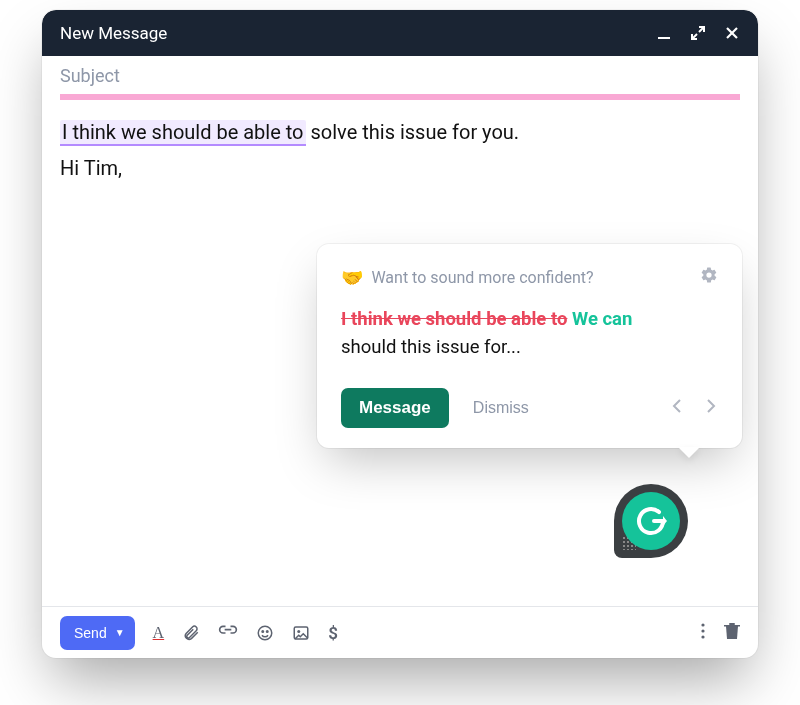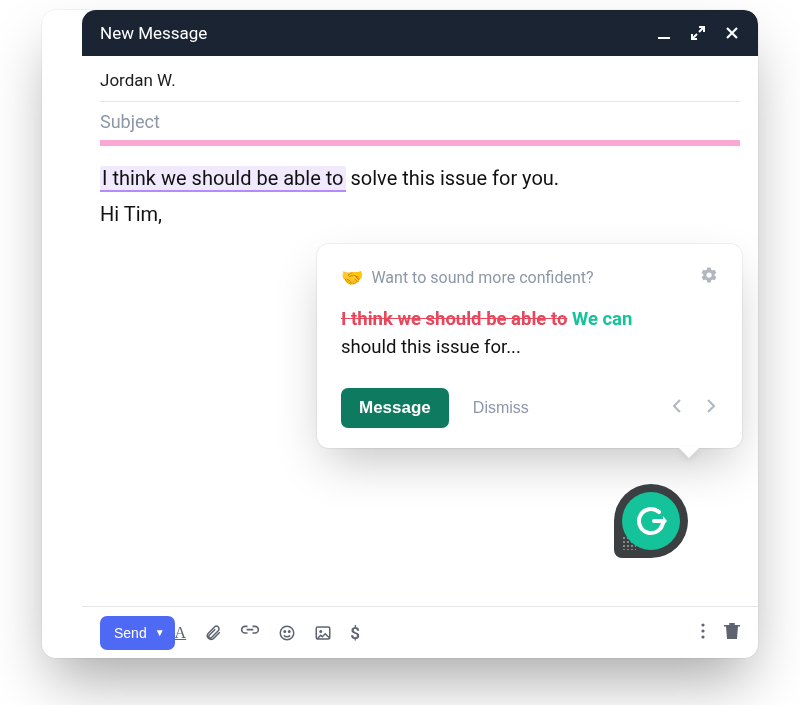--- a/index.html
+++ b/index.html
@@ -1,20 +1,20 @@
 <!DOCTYPE html>
 <html><head>
 <meta charset="utf-8">
 <style>
   * { box-sizing: border-box; }
   html, body { margin:0; padding:0; width:800px; height:705px; font-family: -apple-system, BlinkMacSystemFont, "Segoe UI", Roboto, Helvetica, Arial, sans-serif; background:transparent; }
   .window {
     position:absolute; left:42px; top:10px; width:716px; height:648px;
     background:#fff; border-radius:14px; box-shadow:0 30px 60px -10px rgba(0,0,0,0.35), 0 0 0 1px rgba(0,0,0,0.04);
-    display:flex; flex-direction:column; overflow:hidden;padding-left:40px;
+    display:flex; flex-direction:column; overflow:hidden;
   }
   .titlebar {
     background:#1a2433; color:#fff; height:46px; display:flex; align-items:center;
     padding:0 18px; border-top-left-radius:14px; border-top-right-radius:14px;
   }
   .titlebar .title { font-size:17px; font-weight:400; flex:1; }
   .titlebar .win-icons { display:flex; gap:18px; align-items:center; }
   .titlebar .win-icons span { cursor:pointer; display:inline-flex; }
   .fields { padding:0 18px; }
   .field-to {
@@ -69,21 +69,21 @@
     background-size:4px 4px;
   }
   .g-circle {
     position:absolute; left:8px; top:8px; width:58px; height:58px; border-radius:50%;
     background:#15c39a; display:flex; align-items:center; justify-content:center;
   }
   .g-circle svg{display:block;}
   
   .toolbar {
     height:52px; border-top:1px solid #e4e6ea; display:flex; align-items:center;
-    padding:0 18px; 
+    padding:0 18px; gap:18px;
   }
   .send-btn {
     background:#4e6af5; color:#fff; border:none; border-radius:7px; height:34px;
     display:flex; align-items:center; padding:0 10px 0 14px; font-size:14px; font-weight:500;
     cursor:pointer; gap:8px;
   }
   .send-btn .caret{font-size:10px;}
   .tool-icons { display:flex; gap:18px; align-items:center; color:#5d6370;}
   .tool-icons span{cursor:pointer; display:inline-flex;}
   .spacer{flex:1;}
@@ -113,23 +113,20 @@
       <span>
         <svg width="16" height="16" viewBox="0 0 16 16" stroke="#fff" stroke-width="2.2">
           <line x1="3" y1="3" x2="13" y2="13"></line>
             <line x1="13" y1="3" x2="3" y2="13"></line>
         </svg>
       </span>
     </div>
   </div>
 
   <div class="fields">
-    <div class="field-to">
-      <span>Jordan W.</span>
-    </div>
     <div class="field-subject">
       <span>Subject</span>
     </div>
   </div>
 
   <div class="body-area">
     <div>
       <span class="hl">I think we should be able to</span><span> solve this issue for you.</span>
     </div>
     <div>Hi Tim,</div>

